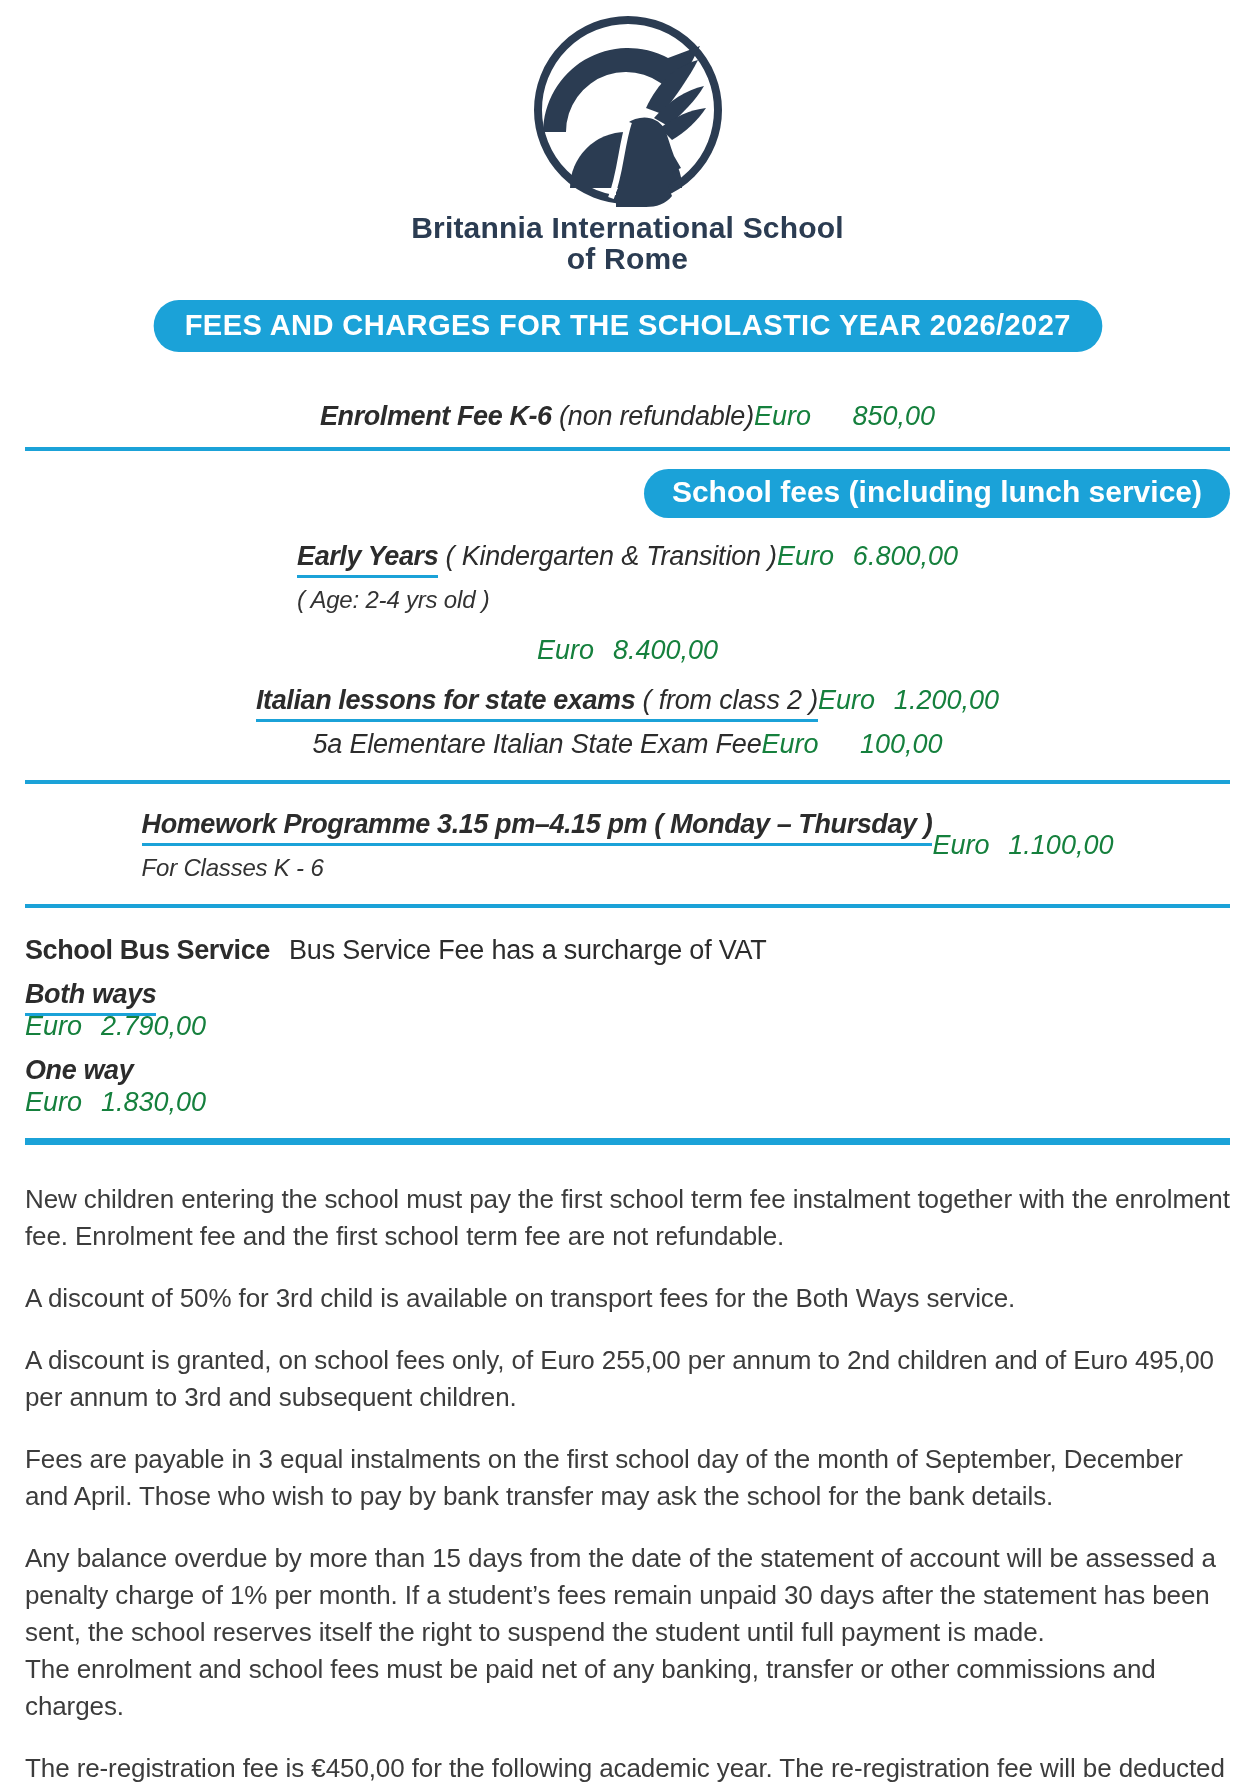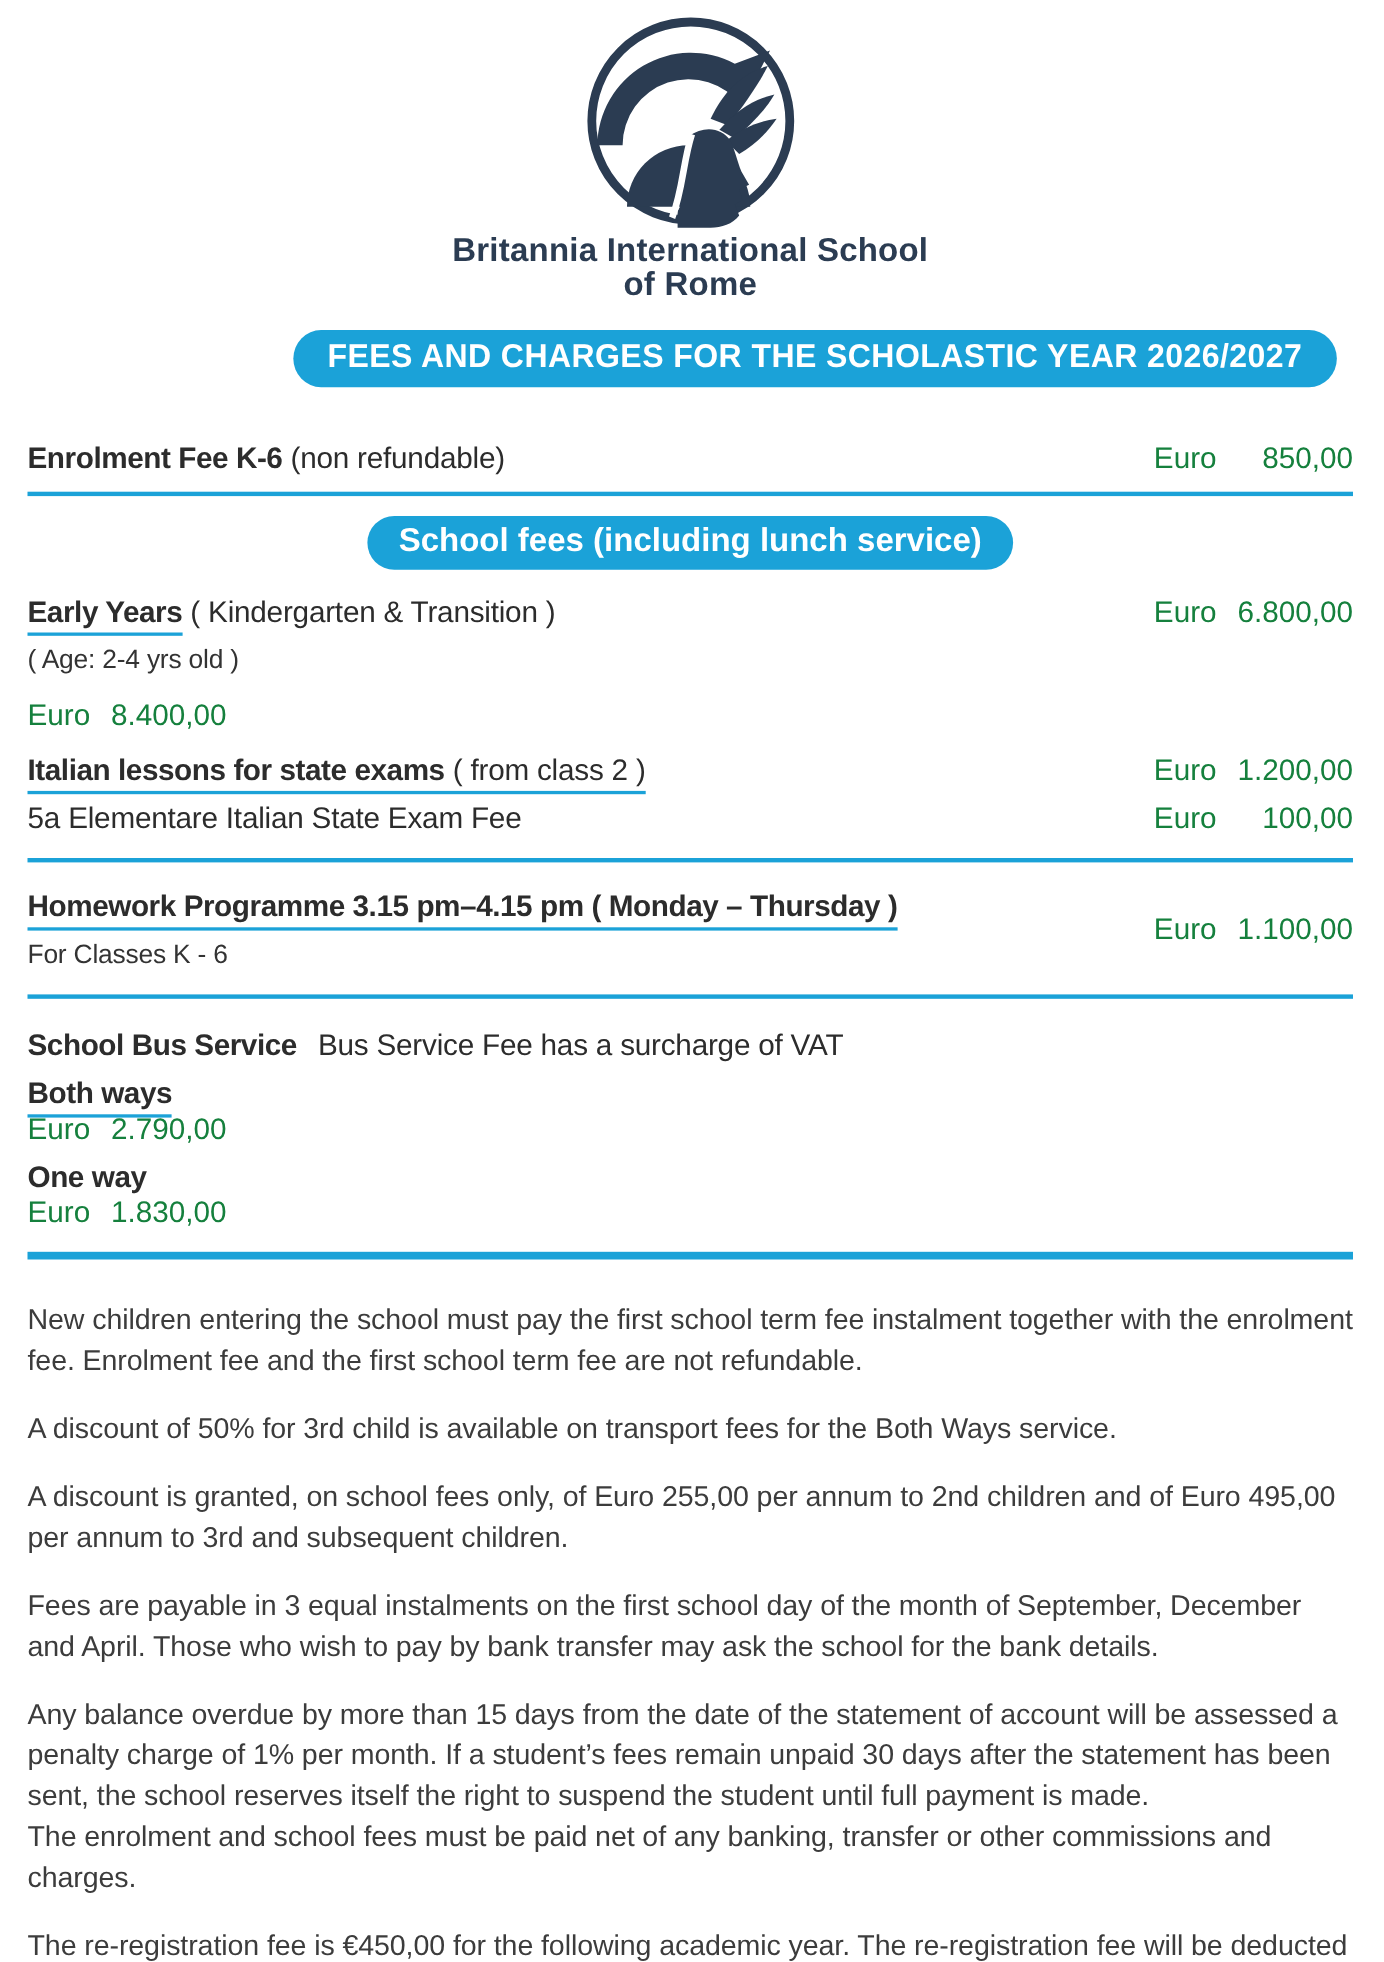--- a/index.html
+++ b/index.html
@@ -13,43 +13,43 @@
 
   
   .logo-wrap { text-align:center; padding-top:10px; }
   .logo-svg { width:206px; height:200px; display:block; margin:0 auto; }
   .school-name {
     color:#2b3c52; font-weight:700; font-size:30px; line-height:31px;
     letter-spacing:.2px; margin-top:2px; text-align:center;
   }
 
   
-  .banner-wrap { text-align:right; margin-top:26px; }
+  .banner-wrap { text-align:center; margin-top:26px; }
   .banner {
     display:inline-block; background:#1ba2d8; color:#ffffff;
     font-size:30px; font-weight:700; letter-spacing:.4px;
     padding:8px 32px 10px; border-radius:27px; transform:scaleX(.97);
   }
 
   
-  .fee-row, .fee-block { display:flex; justify-content:space-between; align-items:flex-start; }
+  .fee-row, .fee-block { display:flex; justify-content:center; align-items:flex-start;font-style:italic; }
   .fee-block.center { align-items:center; }
   .fee-title { font-size:27px; font-weight:700; letter-spacing:-.4px; line-height:32px; color:#2c2c2c; }
   .fee-title .normal, .plain { font-weight:400; letter-spacing:-.2px; }
   .ul { border-bottom:3px solid #1ba2d8; padding-bottom:4px; }
   .fee-sub { font-size:24px; font-weight:400; letter-spacing:-.2px; color:#333333; margin-top:14px; }
   .price { display:flex; font-size:27px; color:#15803d; line-height:32px; white-space:nowrap; }
   .price .amt { width:114px; text-align:right; }
   .price .euro { margin-right:10px; }
 
   .divider { border:none; border-top:4px solid #1ba2d8; margin:0; }
   .divider.thick { border-top-width:7px; }
 
   
-  .pill-wrap { text-align:center; margin-top:18px; }
+  .pill-wrap { text-align:right; margin-top:18px; }
   .pill {
     display:inline-block; background:#1ba2d8; color:#ffffff;
     font-size:30px; font-weight:700; letter-spacing:0;
     padding:6px 28px 9px; border-radius:25px;
   }
 
   
   .mt-enrol { margin-top:48px; }
   .mt-line1 { margin-top:15px; }
   .mt-early { margin-top:22px; }

